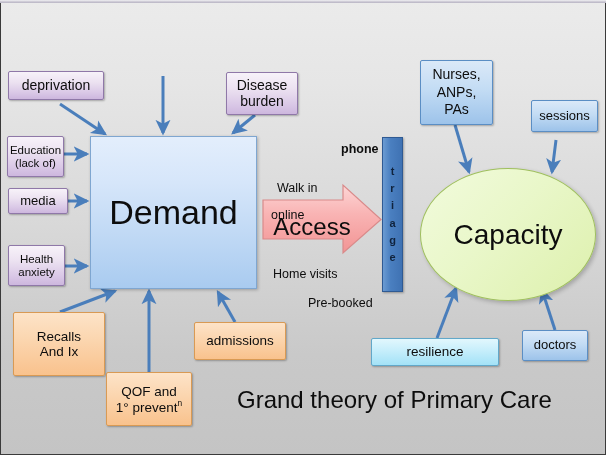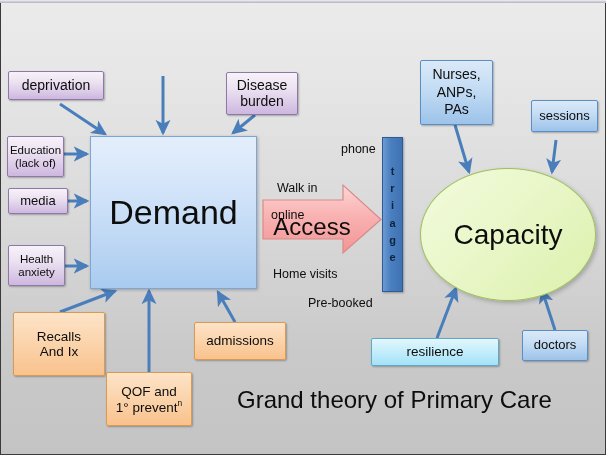--- a/index.html
+++ b/index.html
@@ -184,21 +184,21 @@
     <span>a</span>
     <span>g</span>
     <span>e</span>
   </div>
 
   <div id="access-arrow">
     <div class="lbl">Access</div>
   </div>
 
   <div class="flabel" style="left:277px;top:181px;">Walk in</div>
-  <div class="flabel" style="left:341px;top:142px;">phone</div>
+  <div class="flabel" style="left:341px;top:142px;font-weight:bold;">phone</div>
   <div class="flabel" style="left:271px;top:208px;">online</div>
   <div class="flabel" style="left:273px;top:267px;">Home visits</div>
   <div class="flabel" style="left:308px;top:296px;">Pre-booked</div>
 
   <div class="node purple" style="left:8px;top:71px;width:96px;height:29px;font-size:14px;">
     <span>deprivation</span>
   </div>
 
 
   <div class="node purple" style="left:226px;top:72px;width:72px;height:43px;font-size:14px;flex-direction:column;">

